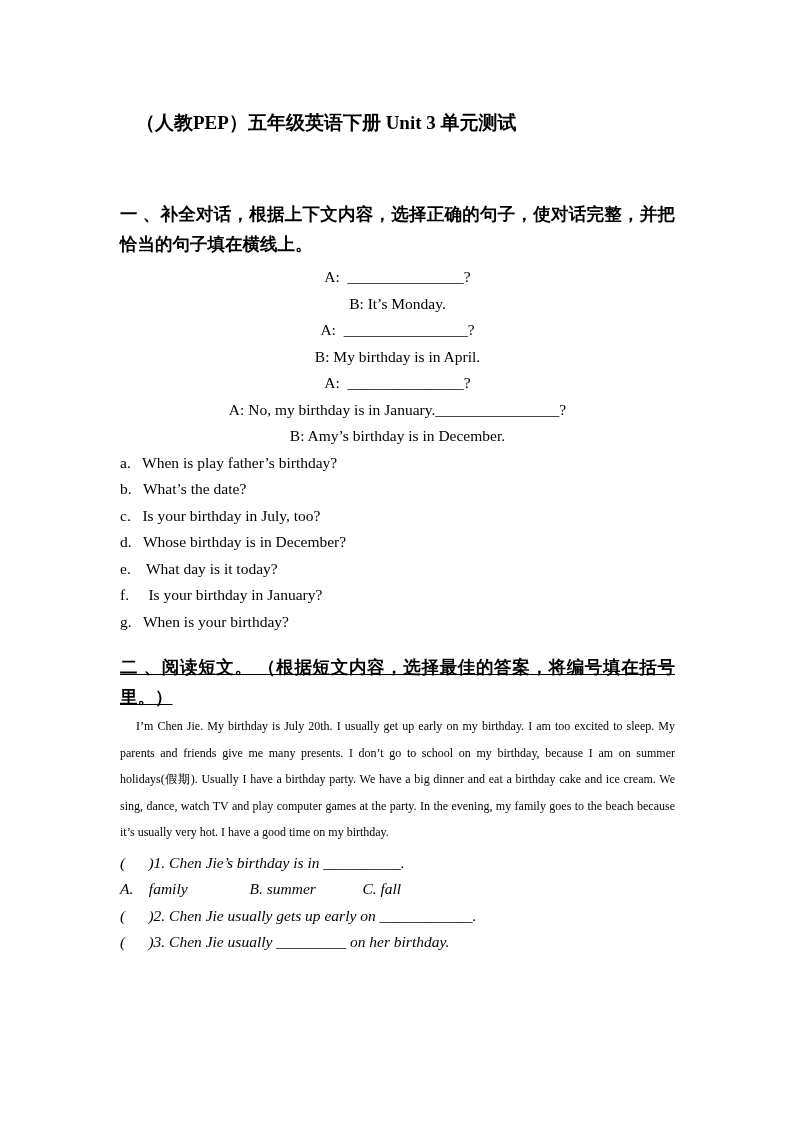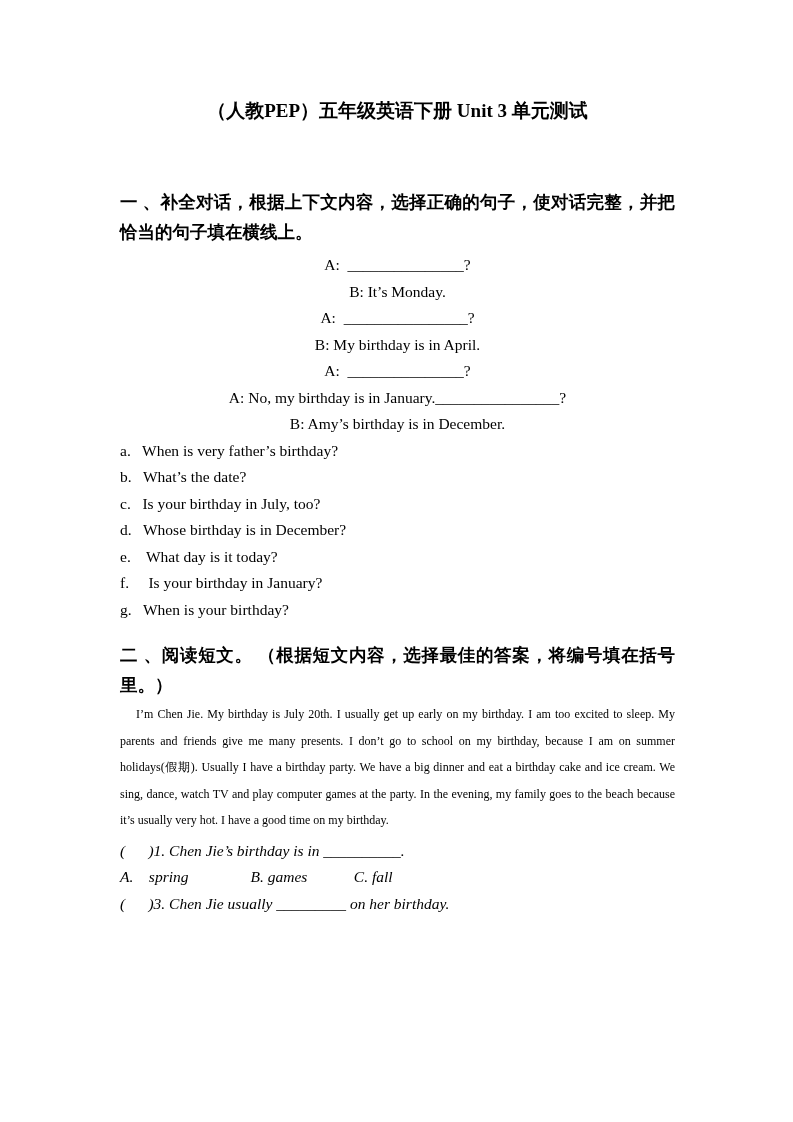--- a/index.html
+++ b/index.html
@@ -12,37 +12,37 @@
     width: 793px;
     height: 1122px;
     background: #ffffff;
     box-sizing: border-box;
     padding: 95px 118px 30px 120px;
     font-family: "Liberation Serif", "DejaVu Serif", serif;
     color: #000000;
     overflow: hidden;
   }
   .title {
-    margin: 4px;
+    margin: 16px;
     font-size: 19px;
     font-weight: 700;
-    text-align: center;
+    text-align: left;
     line-height: 24px;
     font-family: "Liberation Serif", "DejaVu Serif", serif;
   }
   .heading {
     margin: 0;
     font-family: "Liberation Sans", "DejaVu Sans", sans-serif;
     font-weight: 700;
     font-size: 17.5px;
     line-height: 30px;
     text-align: justify;
   }
   .heading-1 { margin-top: 64px; }
-  .heading-2 { margin-top: 17px; }
+  .heading-2 { margin-top: 17px; text-decoration: underline; }
   .line {
     font-size: 15.5px;
     line-height: 26.5px;
     white-space: pre-wrap;
   }
   .dialogue-block { margin-top: 5px; text-align: center; }
   .options-block { margin-top: 0; }
   .passage {
     margin: 1px 0 0 0;
     font-size: 12px;
@@ -65,32 +65,33 @@
     <div class="line">A:  _______________?</div>
     <div class="line">B: It’s Monday.</div>
     <div class="line">A:  ________________?</div>
     <div class="line">B: My birthday is in April.</div>
     <div class="line">A:  _______________?</div>
     <div class="line">A: No, my birthday is in January.________________?</div>
     <div class="line">B: Amy’s birthday is in December.</div>
   </div>
 
   <div class="options-block">
-    <div class="line">a.   When is very father’s birthday?</div>
+    <div class="line">a.   When is play father’s birthday?</div>
     <div class="line">b.   What’s the date?</div>
     <div class="line">c.   Is your birthday in July, too?</div>
     <div class="line">d.   Whose birthday is in December?</div>
     <div class="line">e.    What day is it today?</div>
     <div class="line">f.     Is your birthday in January?</div>
     <div class="line">g.   When is your birthday?</div>
   </div>
 
   <h2 class="heading heading-2">二 、阅读短文。 （根据短文内容，选择最佳的答案，将编号填在括号里。）</h2>
 
   <p class="passage">I’m Chen Jie. My birthday is July 20th. I usually get up early on my birthday. I am too excited to sleep. My parents and friends give me many presents. I don’t go to school on my birthday, because I am on summer holidays(假期). Usually I have a birthday party. We have a big dinner and eat a birthday cake and ice cream. We sing, dance, watch TV and play computer games at the party. In the evening, my family goes to the beach because it’s usually very hot. I have a good time on my birthday.</p>
 
   <div class="questions-block">
     <div class="line">(      )1. Chen Jie’s birthday is in __________.</div>
-    <div class="line">A.    spring                B. games            C. fall</div>
+    <div class="line">A.    family                B. summer            C. fall</div>
+    <div class="line">(      )2. Chen Jie usually gets up early on ____________.</div>
     <div class="line">(      )3. Chen Jie usually _________ on her birthday.</div>
   </div>
 
 </div>
 
 </body></html>

